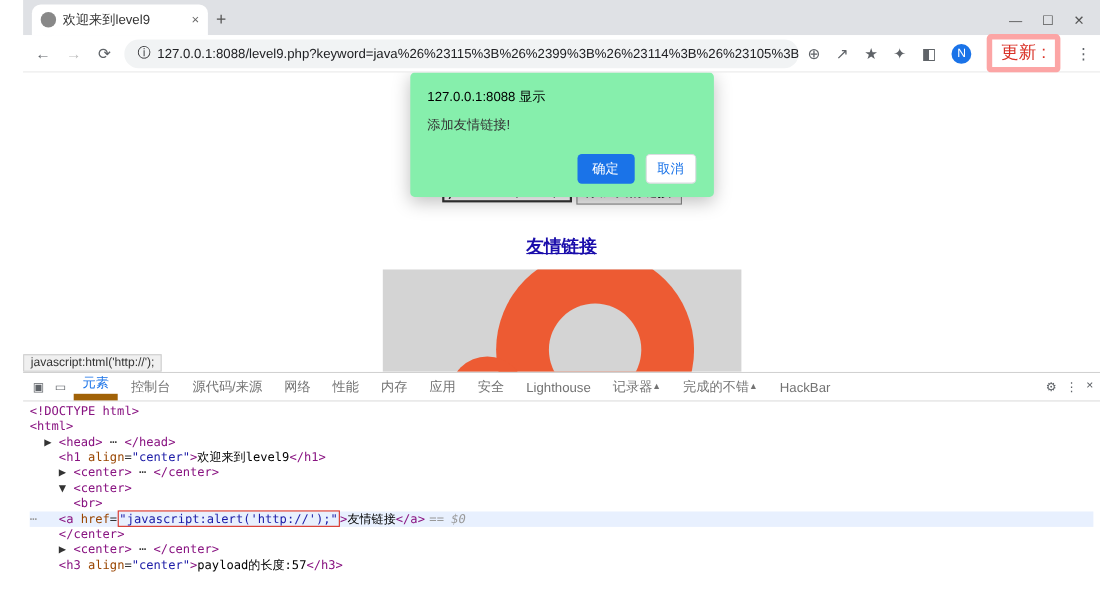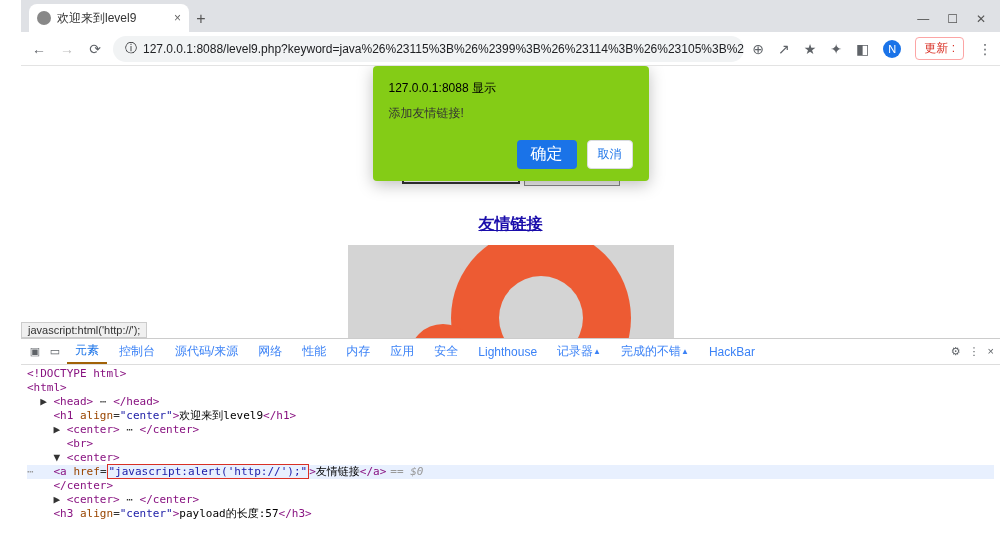--- a/index.html
+++ b/index.html
@@ -13,47 +13,47 @@
     .tab-close { margin-left: auto; font-size: 12px; color: #666; }
     .newtab { width: 24px; text-align: center; color: #555; font-size: 16px; padding-bottom: 4px; }
     .win-ctrl { margin-left: auto; display: flex; gap: 18px; padding: 0 14px 6px 0; color: #555; font-size: 12px; }
     
     .addr-bar { height: 34px; background: #fff; border-bottom: 1px solid #e3e3e3; display: flex; align-items: center; padding: 0 8px; gap: 8px; }
     .nav-btn { width: 20px; text-align:center; color: #5f6368; font-size: 14px; }
     .nav-btn.disabled { color: #bdbdbd; }
     .url-box { flex: 1; height: 26px; background: #f1f3f4; border-radius: 13px; display: flex; align-items: center; padding: 0 12px; font-size: 12px; color: #202124; overflow: hidden; white-space: nowrap; }
     .addr-icons { display: flex; gap: 14px; align-items: center; color:#5f6368; font-size: 14px; }
     .avatar-dot { width:18px; height:18px; border-radius:50%; background:#1a73e8; color:#fff; display:flex; align-items:center; justify-content:center; font-size:11px; }
-    .update-btn { border:1px solid #fca5a5; border-radius: 4px; padding: 2px 8px; font-size: 12px; color: #d93025; }
+    .update-btn { border:5px solid #fca5a5; border-radius: 4px; padding: 2px 8px; font-size: 16px; color: #d93025; }
     
     
     .page { flex: 0 0 272px; position: relative; background: #fff; display:flex; flex-direction:column; align-items:center; overflow:hidden; }
     .form-row { margin-top: 96px; display:flex; gap:4px; }
     .kw-input { width: 118px; height: 22px; border: 2px solid #333; font-size: 13px; padding: 0 4px; font-family: inherit; }
     .add-btn { height: 24px; border: 1px solid #888; background: #efefef; font-size: 13px; padding: 0 8px; font-family: inherit; }
     .af-link { color: #1a0dab; text-decoration: underline; font-size: 16px; margin-top: 28px; font-weight: 700; }
     .img-area { margin-top: 10px; width: 326px; height: 128px; background:#d4d4d4; position:relative; overflow:hidden; }
     .img-area svg { position:absolute; bottom:-60px; left:50%; transform:translateX(-50%); }
     
     
-    .alert { position:absolute; top: 0; left: 50%; transform: translateX(-50%); width: 276px; background:#84cc16; box-shadow: 0 4px 16px rgba(0,0,0,.25); border-radius: 4px; padding: 14px 16px 12px; font-size: 12px; z-index: 10; }
+    .alert { position:absolute; top: 0; left: 50%; transform: translateX(-50%); width: 276px; background:#86efac; box-shadow: 0 4px 16px rgba(0,0,0,.25); border-radius: 4px; padding: 14px 16px 12px; font-size: 12px; z-index: 10; }
     .alert-title { font-weight: 400; color:#000; }
     .alert-msg { margin-top: 8px; color:#333; }
     .alert-btns { display:flex; justify-content:flex-end; gap:10px; margin-top: 18px; }
-    .alert-ok { background:#1a73e8; color:#fff; border:none; border-radius:4px; padding: 4px 14px; font-size:16px; }
+    .alert-ok { background:#1a73e8; color:#fff; border:none; border-radius:4px; padding: 4px 14px; font-size:12px; }
     .alert-cancel { background:#fff; border:1px solid #dadce0; border-radius:4px; padding: 4px 10px; font-size:12px; color:#1a73e8; }
     
     
     .tooltip { position:absolute; left:0; bottom:0; background:#f0f0f0; border:1px solid #ccc; font-size:11px; padding: 1px 6px; color:#333; }
     
     
     .devtools { flex:1; display:flex; flex-direction:column; border-top: 1px solid #ccc; font-family: Consolas, Menlo, monospace; font-size: 11px; color:#333; background:#fff; }
     .dt-tabs { height: 26px; border-bottom:1px solid #ddd; display:flex; align-items:center; padding: 0 6px; gap: 4px; font-family: "Microsoft YaHei", Arial, sans-serif; }
-    .dt-tab { padding: 0 8px; height: 100%; display:flex; align-items:center; color:#3b82f6; font-size: 12px; }
-    .dt-tab.active { color:#1a73e8; border-bottom: 2px solid #a16207; }
+    .dt-tab { padding: 0 8px; height: 100%; display:flex; align-items:center; color:#737373; font-size: 12px; }
+    .dt-tab.active { color:#1a73e8; border-bottom: 6px solid #a16207; }
     .dt-icon { width:16px; text-align:center; color:#5f6368; }
     .dt-right { margin-left:auto; display:flex; gap:8px; color:#5f6368; }
     
     .dt-elements { flex:1; overflow:hidden; padding: 2px 6px; line-height: 14px; }
     .dt-elements .l { white-space: pre; }
     .tg { color:#881280; }
     .an { color:#994500; }
     .av { color:#1a1aa6; }
     .cm { color:#236e25; }
     .tx { color:#000; }
@@ -155,22 +155,22 @@
         <span>×</span>
       </div>
     </div>
 
     <div class="dt-elements">
       <div class="l"><span class="tg">&lt;!DOCTYPE html&gt;</span></div>
       <div class="l"><span class="tg">&lt;html&gt;</span></div>
       <div class="l">  ▶ <span class="tg">&lt;head&gt;</span> ⋯ <span class="tg">&lt;/head&gt;</span></div>
       <div class="l">    <span class="tg">&lt;h1</span> <span class="an">align</span>=<span class="av">"center"</span><span class="tg">&gt;</span><span class="tx">欢迎来到level9</span><span class="tg">&lt;/h1&gt;</span></div>
       <div class="l">    ▶ <span class="tg">&lt;center&gt;</span> ⋯ <span class="tg">&lt;/center&gt;</span></div>
+      <div class="l">    ▼ <span class="tg">&lt;center&gt;</span></div>
       <div class="l">      <span class="tg">&lt;br&gt;</span></div>
-      <div class="l">    ▼ <span class="tg">&lt;center&gt;</span></div>
       <div class="l hl-row"><span style="color:#999">⋯</span>   <span class="tg">&lt;a</span> <span class="an">href</span>=<span class="red-box"><span class="av">"javascript:alert('http://');"</span></span><span class="tg">&gt;</span><span class="tx">友情链接</span><span class="tg">&lt;/a&gt;</span><span class="ellipsis-tag">== $0</span></div>
       <div class="l">    <span class="tg">&lt;/center&gt;</span></div>
       <div class="l">    ▶ <span class="tg">&lt;center&gt;</span> ⋯ <span class="tg">&lt;/center&gt;</span></div>
       <div class="l">    <span class="tg">&lt;h3</span> <span class="an">align</span>=<span class="av">"center"</span><span class="tg">&gt;</span><span class="tx">payload的长度:57</span><span class="tg">&lt;/h3&gt;</span></div>
     </div>
 
   </div>
 </div>
 
 </body></html>

